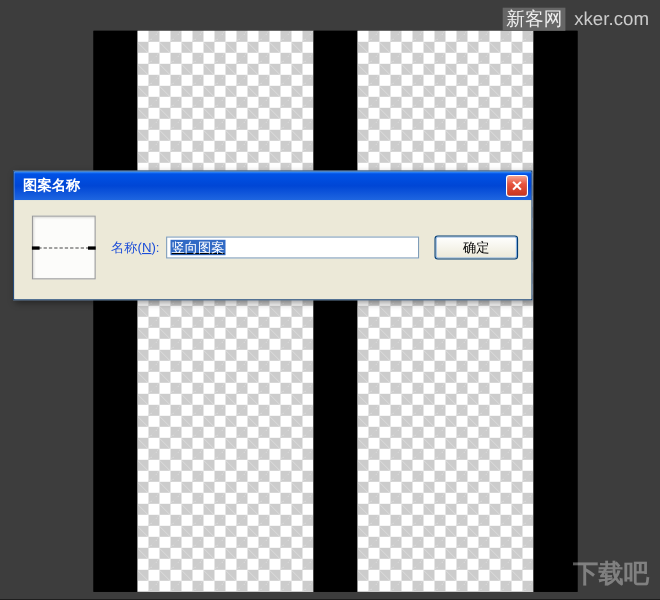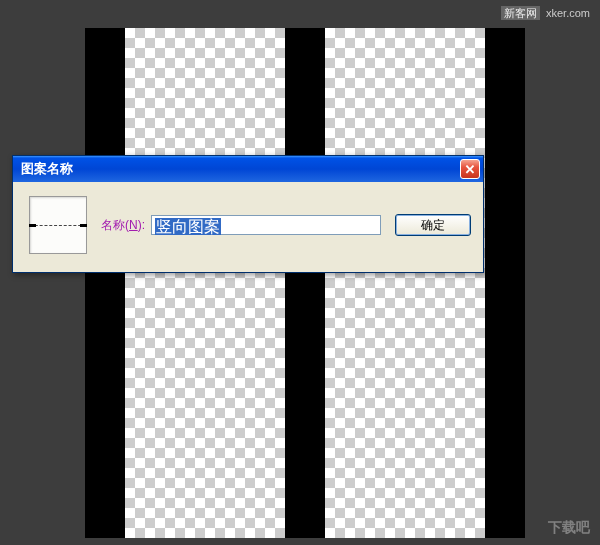--- a/index.html
+++ b/index.html
@@ -11,34 +11,34 @@
   font-size: 12px;
   position: relative;
   overflow: hidden;
 }
 
 .watermark-top {
   position: absolute;
   top: 6px;
   right: 10px;
   color: #ccc;
-  font-size: 11px;
+  font-size: 17px;
 }
 .watermark-top .tag {
   background: #666;
   color: #eee;
   padding: 1px 3px;
   margin-right: 3px;
 }
 .watermark-bottom {
   position: absolute;
   bottom: 8px;
   right: 10px;
   color: rgba(255,255,255,0.35);
-  font-size: 14px;
+  font-size: 23px;
   font-weight: bold;
 }
 
 .canvas-area {
   position: absolute;
   left: 85px;
   top: 28px;
   width: 440px;
   height: 510px;
   background: #000;
@@ -129,31 +129,32 @@
 }
 .preview-inner::before { left: -1px; }
 .preview-inner::after { right: -1px; }
 
 .field-row {
   display: flex;
   align-items: center;
   gap: 6px;
   flex: 1;
 }
-.field-label { color: #a21caf; text-align: center; }
+.field-label { color: #1d4ed8; text-align: center; }
 .underline { text-decoration: underline; }
 .text-input {
   flex: 1;
   height: 20px;
   border: 1px solid #7f9db9;
   background: #fff;
   padding: 1px 3px;
-  font-size: 16px;
+  font-size: 12px;
   font-family: inherit;
   max-width: 275px;
+  text-decoration: underline;
 }
 .text-input .selected {
   background: #316ac5;
   color: #fff;
   padding: 0 1px;
 }
 
 .button-col {
   display: flex;
   flex-direction: column;

